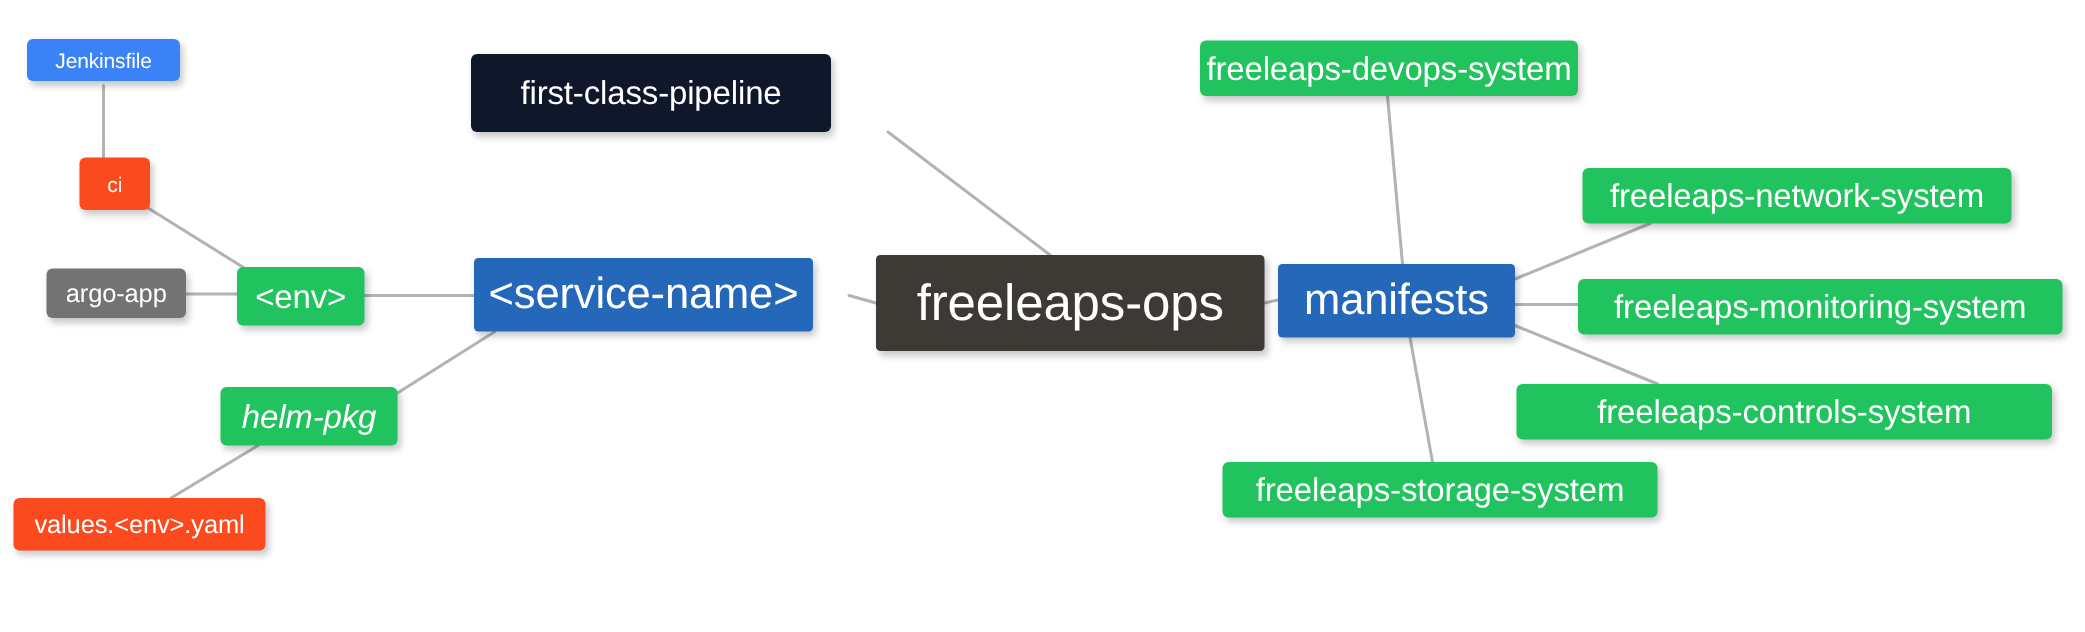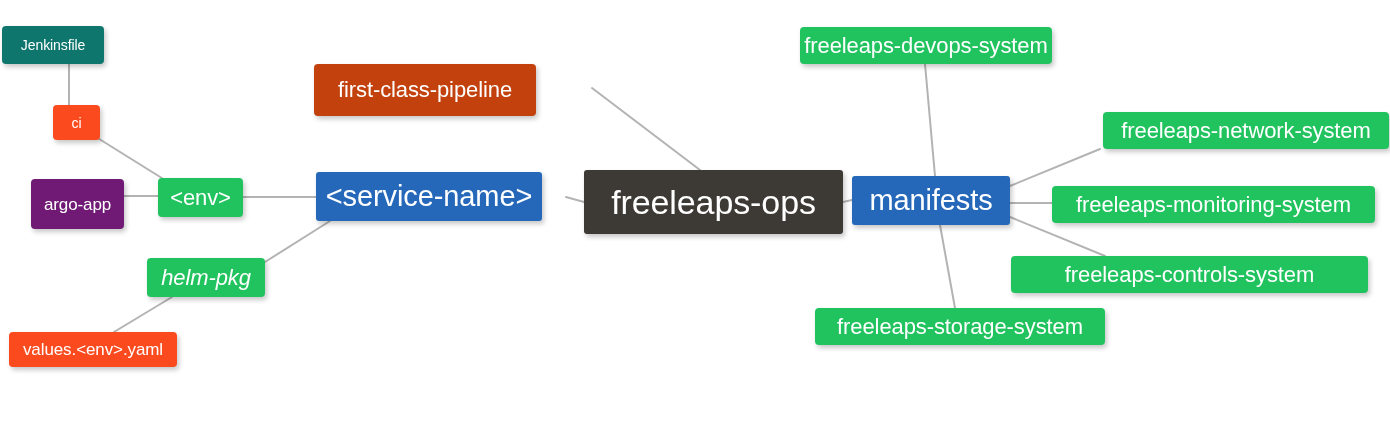--- a/index.html
+++ b/index.html
@@ -81,51 +81,51 @@
       <line x1="935" y1="176" x2="925" y2="64" stroke="#b3b3b3" stroke-width="2" stroke-linecap="round"></line>
       <line x1="1010" y1="186" x2="1100" y2="149" stroke="#b3b3b3" stroke-width="2" stroke-linecap="round"></line>
       <line x1="1010" y1="203" x2="1052" y2="203" stroke="#b3b3b3" stroke-width="2" stroke-linecap="round"></line>
       <line x1="1010" y1="217" x2="1105" y2="256" stroke="#b3b3b3" stroke-width="2" stroke-linecap="round"></line>
       <line x1="940" y1="225" x2="955" y2="308" stroke="#b3b3b3" stroke-width="2" stroke-linecap="round"></line>
     </svg>
   <div id="node-layer">
       <div class="node node-root" style="left: 584px; top: 170px; width: 259px; height: 64px; background: rgb(61, 57, 53);">
         <span>freeleaps-ops</span>
       </div>
-      <div class="node node-l2" style="left: 314px; top: 36px; width: 222px; height: 52px; background: #c2410c; margin-top: 28px;">
+      <div class="node node-l2" style="left: 314px; top: 36px; width: 240px; height: 52px; background: #0f172a;">
         <span>first-class-pipeline</span>
       </div>
       <div class="node node-l1" style="left: 316px; top: 172px; width: 226px; height: 49px; background: rgb(37, 104, 186);">
         <span>&lt;service-name&gt;</span>
       </div>
       <div class="node node-l1" style="left: 852px; top: 176px; width: 158px; height: 49px; background: rgb(37, 104, 186);">
         <span>manifests</span>
       </div>
       <div class="node node-l2" style="left: 158px; top: 178px; width: 85px; height: 39px; background: rgb(33, 195, 94);">
         <span>&lt;env&gt;</span>
       </div>
       <div class="node node-l2" style="left: 147px; top: 258px; width: 118px; height: 39px; background: rgb(33, 195, 94); font-style: italic;">
         <span>helm-pkg</span>
       </div>
       <div class="node node-l4" style="left: 53px; top: 105px; width: 47px; height: 35px; background: rgb(250, 74, 30);">
         <span>ci</span>
       </div>
-      <div class="node node-l4" style="left: 2px; top: 26px; width: 102px; height: 38px; background: #0f766e;">
+      <div class="node node-l4" style="left: 18px; top: 26px; width: 102px; height: 28px; background: #3b82f6;">
         <span>Jenkinsfile</span>
       </div>
-      <div class="node node-l3" style="left: 31px; top: 179px; width: 93px; height: 50px; background: #701a75;">
+      <div class="node node-l3" style="left: 31px; top: 179px; width: 93px; height: 33px; background: #737373;">
         <span>argo-app</span>
       </div>
       <div class="node node-l3" style="left: 9px; top: 332px; width: 168px; height: 35px; background: rgb(250, 74, 30);">
         <span>values.&lt;env&gt;.yaml</span>
       </div>
       <div class="node node-l2" style="left: 800px; top: 27px; width: 252px; height: 37px; background: rgb(33, 195, 94);">
         <span>freeleaps-devops-system</span>
       </div>
-      <div class="node node-l2" style="left: 1055px; top: 112px; width: 286px; height: 37px; background: rgb(33, 195, 94); margin-left: 48px;">
+      <div class="node node-l2" style="left: 1055px; top: 112px; width: 286px; height: 37px; background: rgb(33, 195, 94);">
         <span>freeleaps-network-system</span>
       </div>
       <div class="node node-l2" style="left: 1052px; top: 186px; width: 323px; height: 37px; background: rgb(33, 195, 94);">
         <span>freeleaps-monitoring-system</span>
       </div>
       <div class="node node-l2" style="left: 1011px; top: 256px; width: 357px; height: 37px; background: rgb(33, 195, 94);">
         <span>freeleaps-controls-system</span>
       </div>
       <div class="node node-l2" style="left: 815px; top: 308px; width: 290px; height: 37px; background: rgb(33, 195, 94);">
         <span>freeleaps-storage-system</span>

